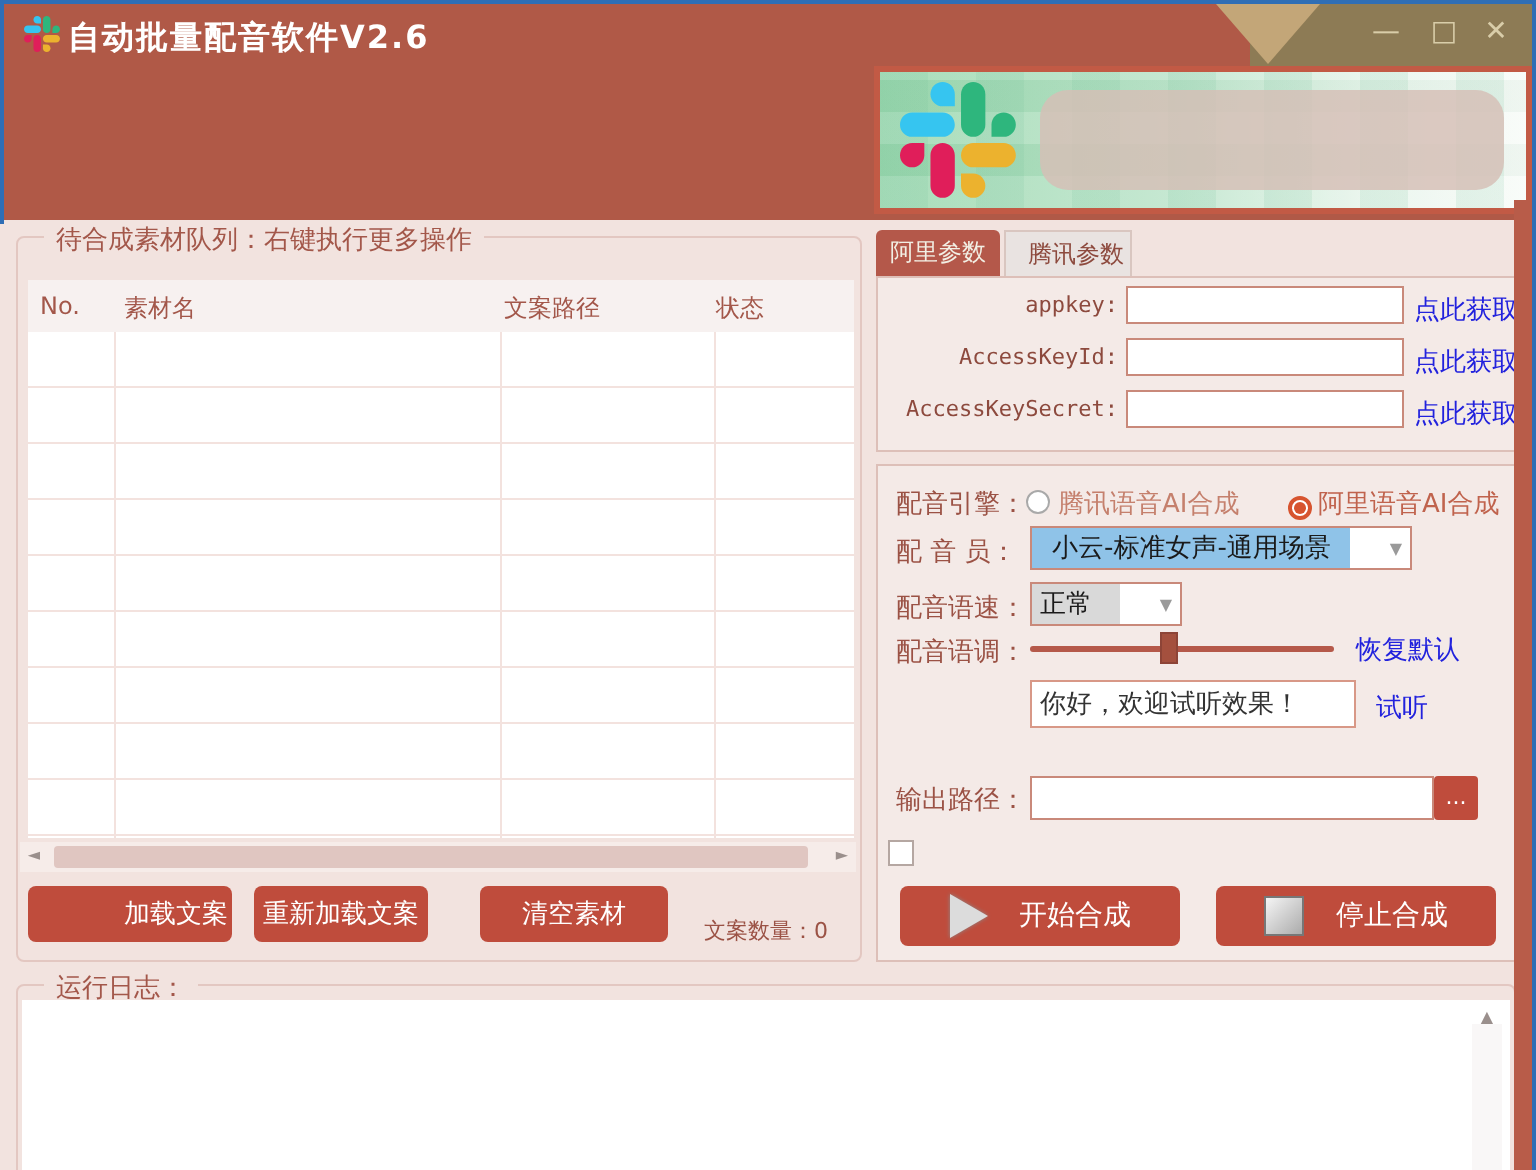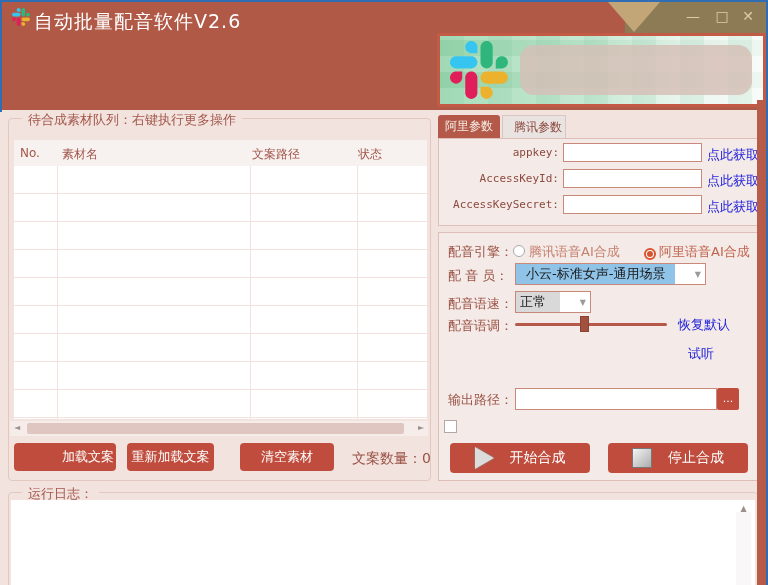--- a/index.html
+++ b/index.html
@@ -12,21 +12,21 @@
   .frame-left { left:0; top:0; width:2px; height:112px; background:#2f6eb5; }
   .frame-right-blue { left:766px; top:0; width:2px; height:585px; background:#2f6eb5; }
   .frame-right-red { left:757px; top:100px; width:9px; height:485px; background:#b85c49; }
 
   
   .header { left:2px; top:2px; width:764px; height:108px; background:#b05947; }
   .olive-block { left:625px; top:2px; width:141px; height:31px; background:#8d7b55; }
   .corner-triangle { left:608px; top:2px; width:0; height:0;
     border-left:26px solid transparent; border-right:26px solid transparent;
     border-top:30px solid #c3a678; }
-  .title-text { left:34px; top:9px; color:#fff; font-size:19px; font-weight:normal; letter-spacing:1px; }
+  .title-text { left:34px; top:9px; color:#fff; font-size:16px; font-weight:bold; letter-spacing:1px; }
   .win-ctrl { top:8px; color:#d9cda9; font-size:14px; width:20px; text-align:center; cursor:default; }
 
   
   .banner { left:437px; top:33px; width:329px; height:74px; background:#c25a45; padding:3px; }
   .banner-inner { position:relative; width:100%; height:100%;
     background:linear-gradient(90deg,#96d6ab 0%,#b9e3c8 45%,#e6f4ea 75%,#f8fbf8 100%); overflow:hidden; }
   .banner-checker { position:absolute; left:0; top:0; right:0; bottom:0;
     background:
       repeating-linear-gradient(90deg, rgba(110,190,150,.14) 0 24px, rgba(255,255,255,0) 24px 48px),
       repeating-linear-gradient(0deg, rgba(255,255,255,.18) 0 16px, rgba(160,200,175,.10) 16px 32px); }
@@ -46,21 +46,21 @@
 
   
   .sb-arrow { color:#9a8f8c; font-size:8px; line-height:14px; text-align:center; }
   .hsb-track { background:#f6ece9; }
   .hsb-thumb { background:#e0c6c1; border-radius:2px; }
   .vsb-track { background:#f9f7f7; }
 
   
   .btn-red { background:#bf4c3c; color:#fff; border:none; border-radius:4px; font-size:13px;
     font-family:inherit; display:flex; align-items:center; justify-content:center; cursor:pointer; }
-  .count { color:#9b5245; font-size:14px; }
+  .count { color:#9b5245; font-size:11px;margin-top:8px; }
 
   
   .tab { font-size:12px; display:flex; align-items:center; justify-content:center; cursor:pointer; }
   .tab-active { background:#b4584a; color:#f2efe4; border-radius:3px 3px 0 0; }
   .tab-inactive { background:#e9e3e1; color:#8d4a3e; border:1px solid #d9c6c0; border-bottom:none;padding-left:8px; }
 
   .panel { border:1px solid #ddbfb8; background:#f4eae7; }
   .field-label { font-family:"DejaVu Sans Mono","Liberation Mono",monospace; font-size:11px;
     color:#8d4a3e; text-align:right; }
   .input { background:#fff; border:1px solid #c9897a; font-size:12px; padding:0 4px;
@@ -210,20 +210,21 @@
     <span class="dd-arrow">▼</span>
   </div>
 
   
   <div class="abs cn-label" style="left:448px;top:317px;">配音语调：</div>
   <div class="abs slider-track" style="left:515px;top:323px;width:152px;"></div>
   <div class="abs slider-handle" style="left:580px;top:316px;"></div>
   <a class="abs link" style="left:678px;top:316px;">恢复默认</a>
 
   
+  <input class="abs input" style="left: 515px; top: 340px; width: 163px; height: 24px; font-size: 13px; border-color: rgb(216, 152, 135);" value="你好，欢迎试听效果！">
   <a class="abs link" style="left:688px;top:345px;">试听</a>
 
   
   <div class="abs cn-label" style="left:448px;top:391px;">输出路径：</div>
   <input class="abs input" style="left: 515px; top: 388px; width: 202px; height: 22px;" value="">
   <button class="abs btn-red" style="left:717px;top:388px;width:22px;height:22px;border-radius:2px;font-size:11px;line-height:6px;">...</button>
 
   
   <span class="abs checkbox" style="left:444px;top:420px;"></span>
 

